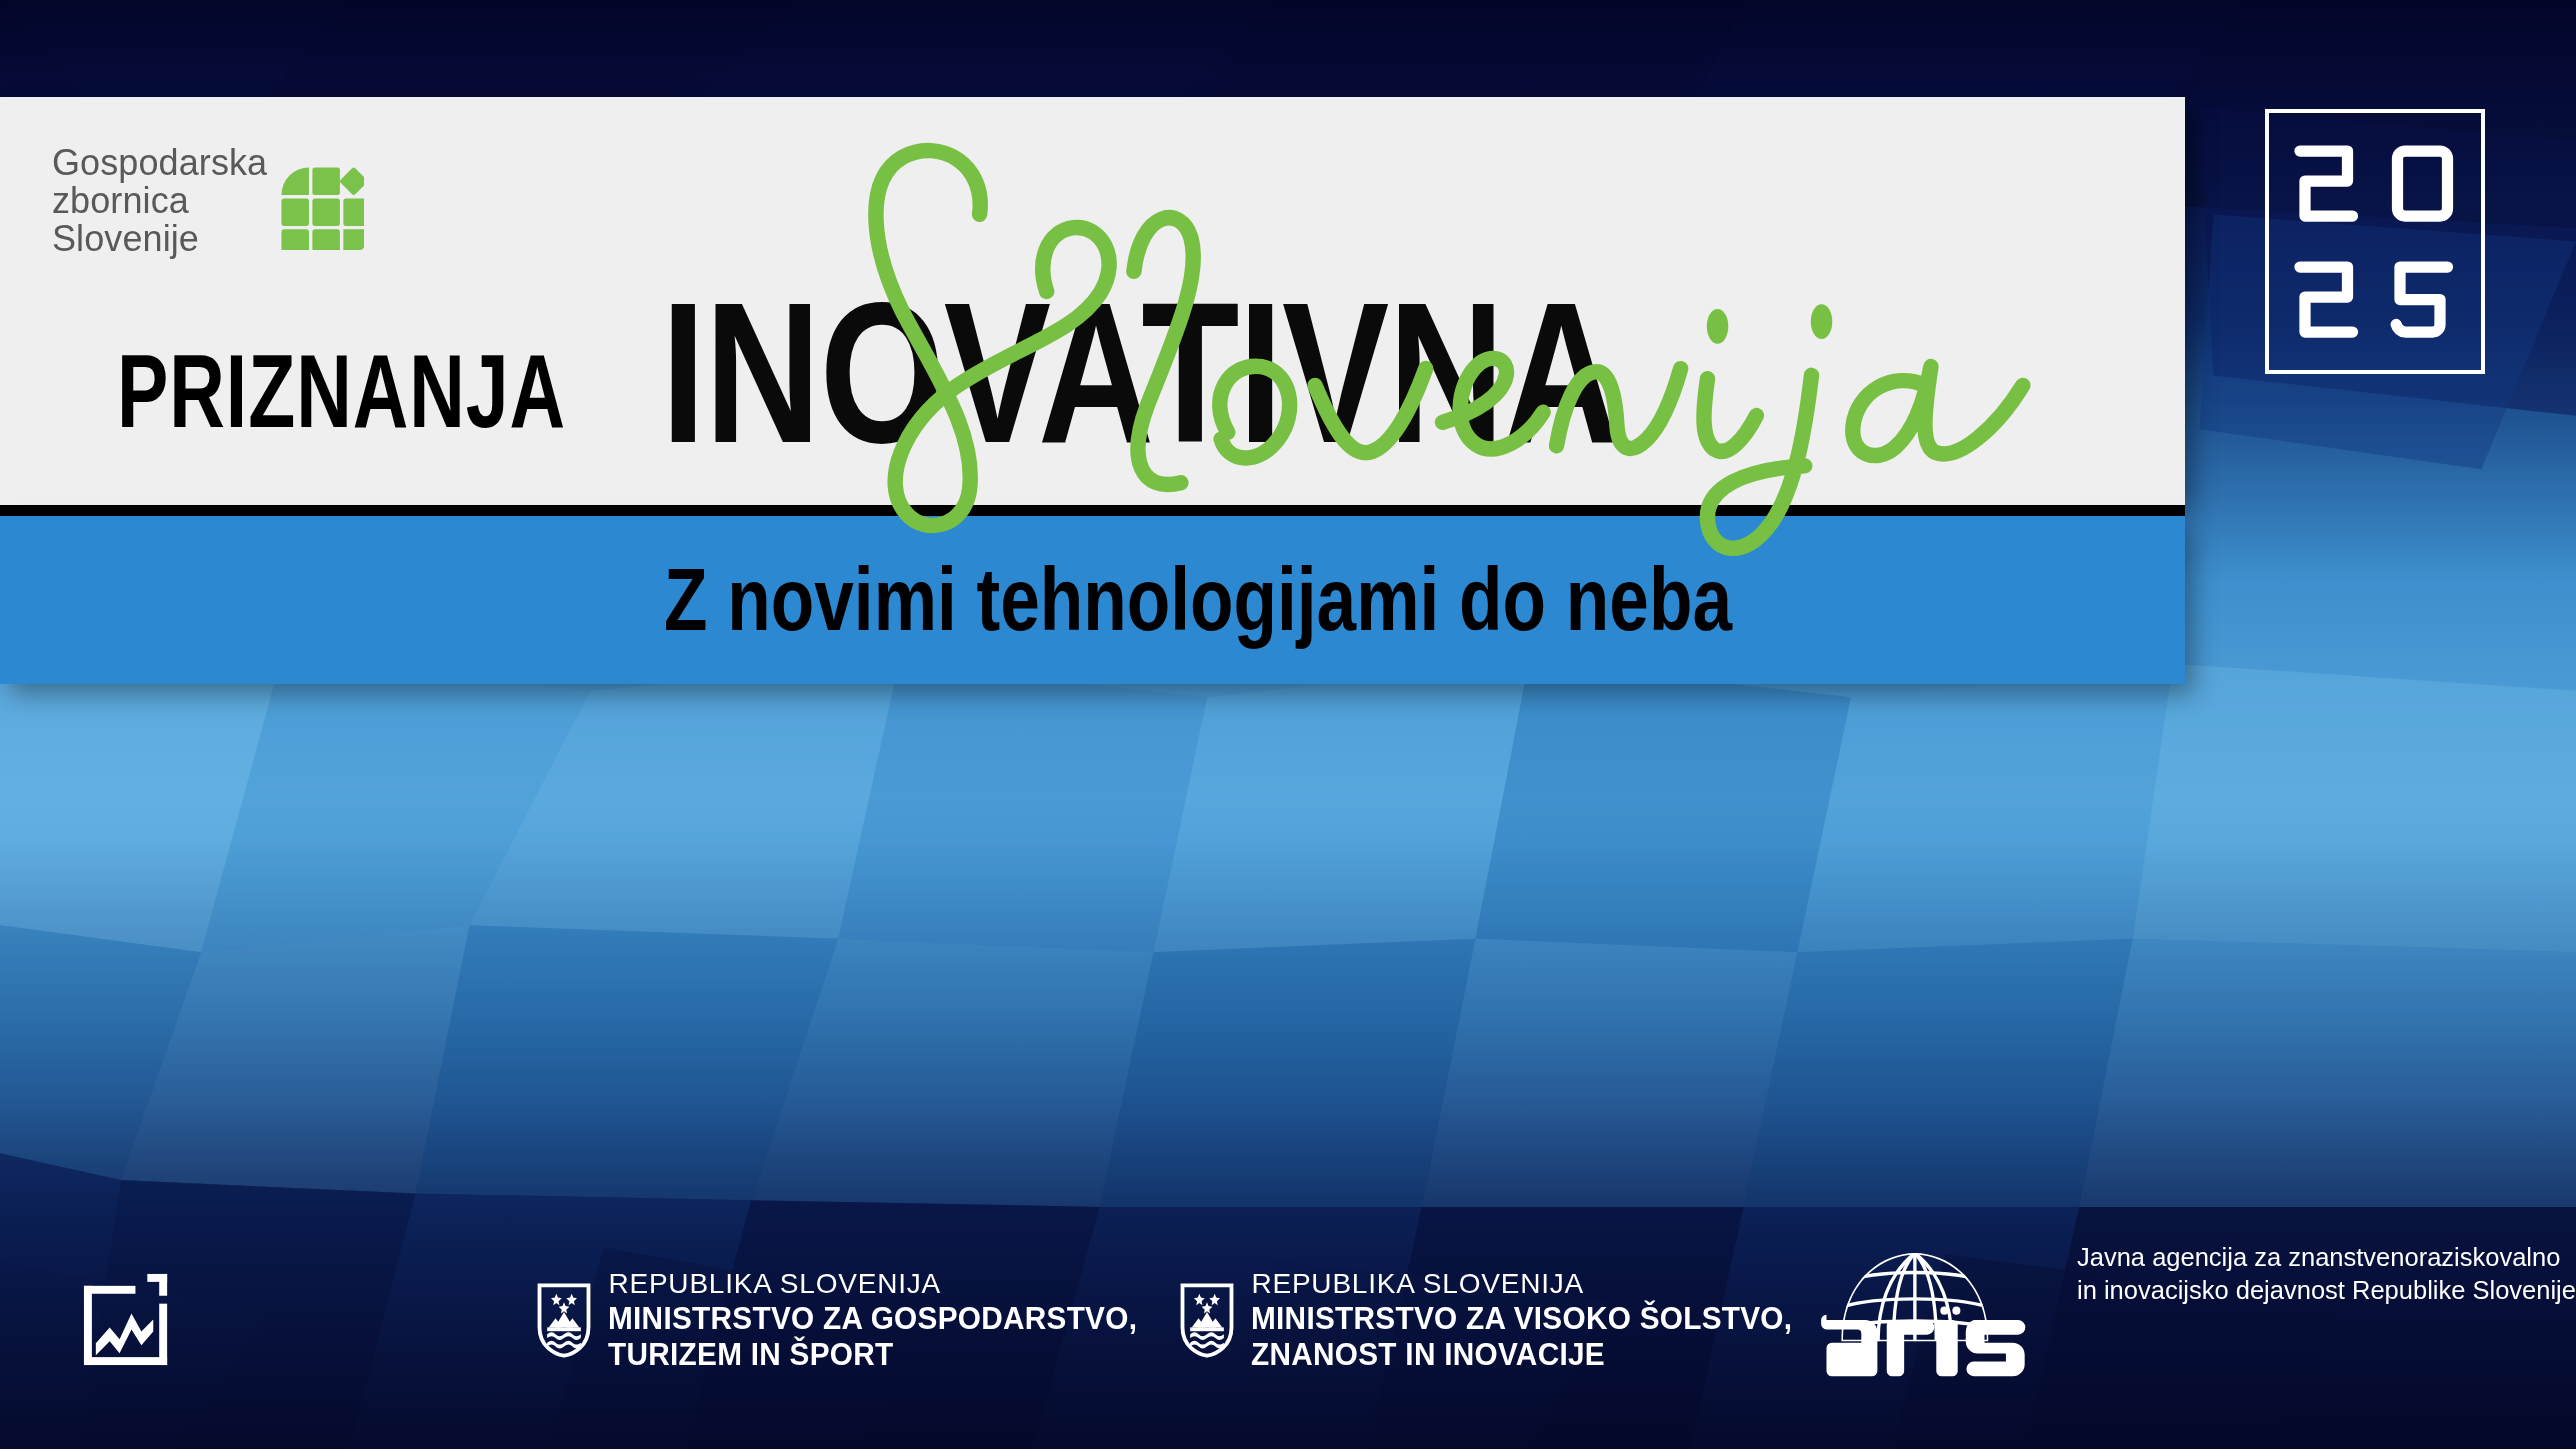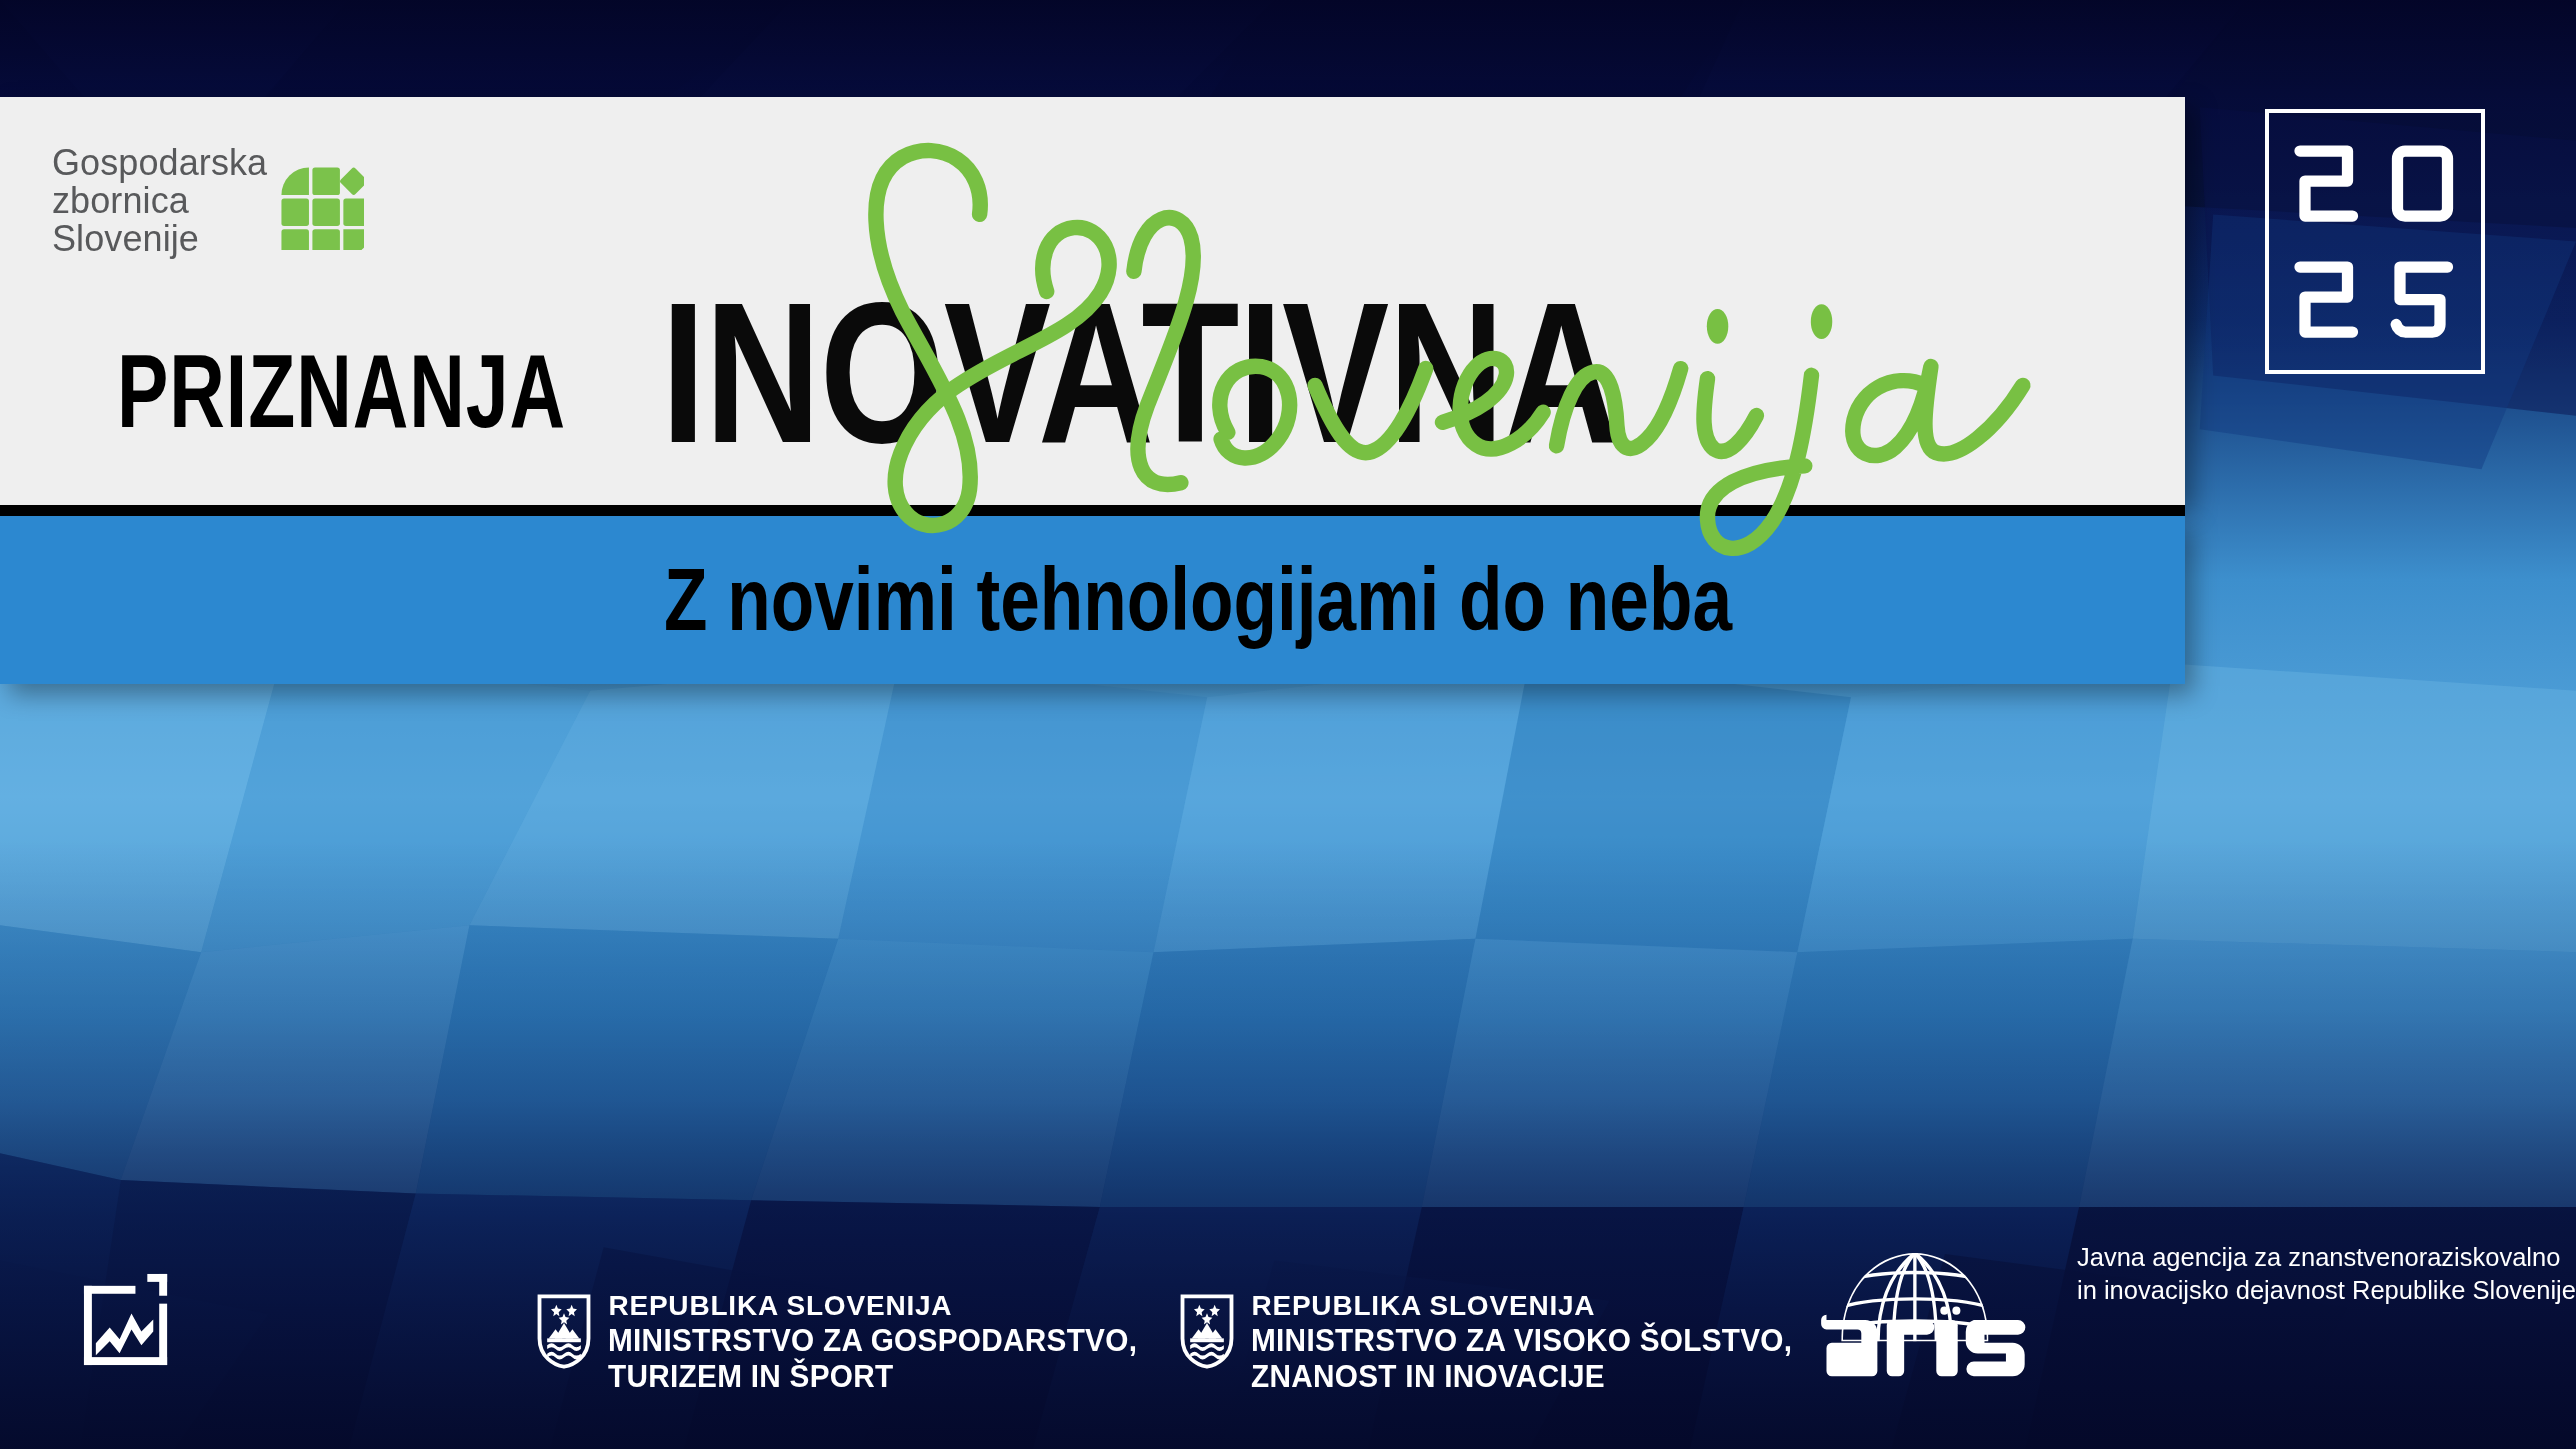--- a/index.html
+++ b/index.html
@@ -100,21 +100,21 @@
   #spirit-text{display:flex;flex-direction:column;line-height:.96;}
   #spirit-name{color:#fff;font-size:64px;font-weight:700;letter-spacing:0.7px;}
   #spirit-sub{color:#fff;font-size:42px;font-weight:700;letter-spacing:1px;}
 
   
   .ministry{position:absolute;display:flex;align-items:center;gap:17.4px;}
   #ministry-1{left:537px;top:1268px;}
   #ministry-2{left:1180px;top:1268px;}
   .coat{width:54px;height:75px;display:block;flex:0 0 auto;}
   .ministry-text{display:flex;flex-direction:column;line-height:1.14;}
-  .ministry-country{color:#fff;font-size:28px;font-weight:700;letter-spacing:0.8px;margin-top:22px;}
+  .ministry-country{color:#fff;font-size:28px;font-weight:400;letter-spacing:0.8px;}
   .ministry-name{color:#fff;font-size:32px;font-weight:700;letter-spacing:0.3px;
                  transform:scaleX(.93);transform-origin:left center;white-space:pre-line;}
 
   
   #aris{position:absolute;left:1814px;top:1241px;display:flex;align-items:flex-start;gap:1px;}
   #aris-logo{width:262px;height:154px;display:block;flex:0 0 auto;}
   #aris-desc{color:#fff;font-size:25.5px;line-height:1.3;font-weight:400;white-space:pre-line;
              padding-bottom:12px;}
 </style>
 </head>

